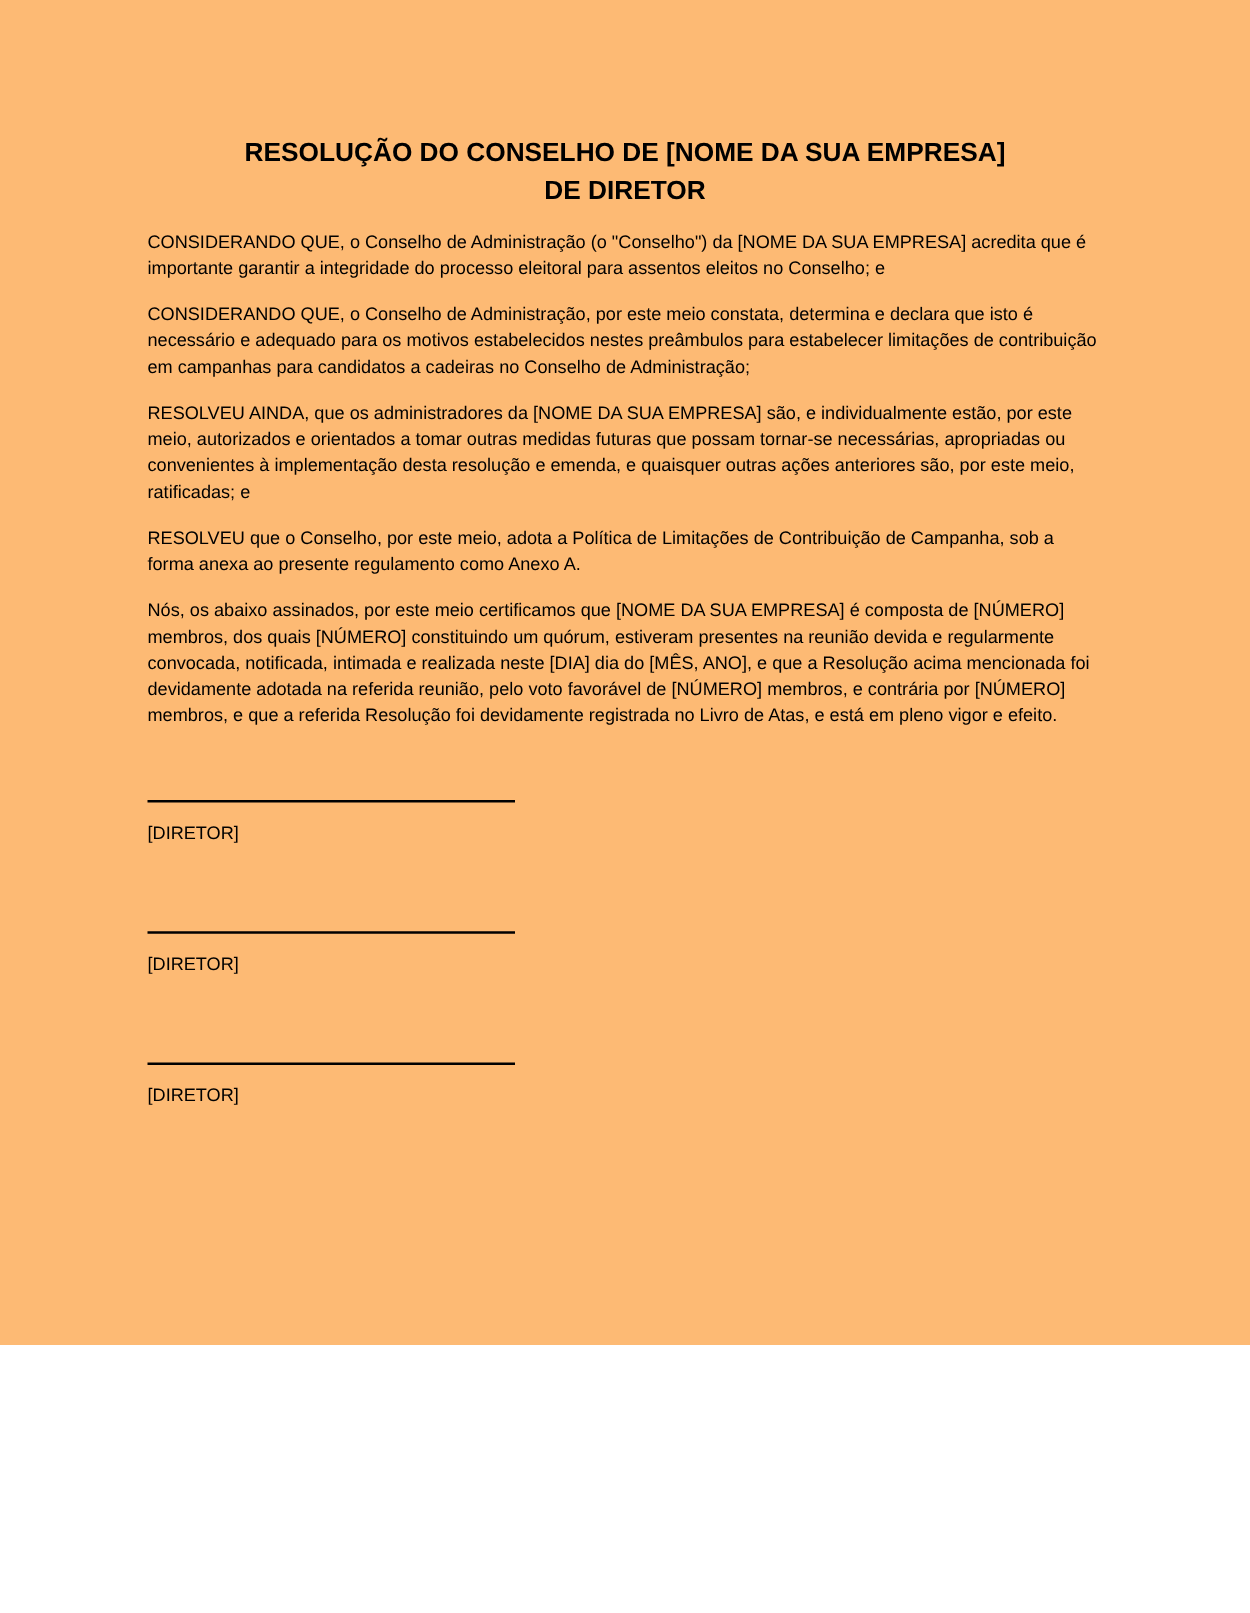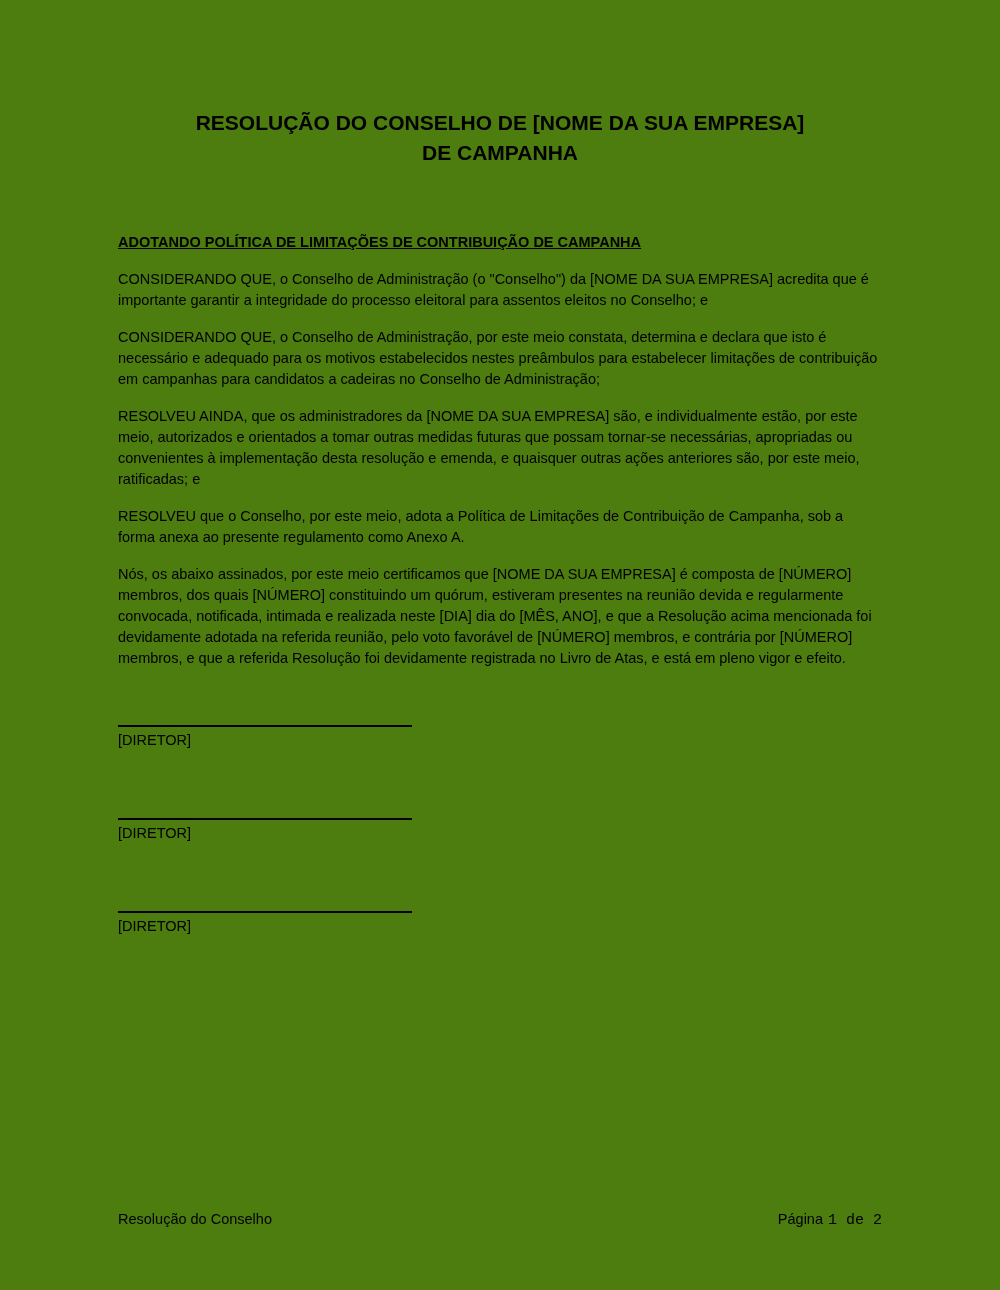--- a/index.html
+++ b/index.html
@@ -1,21 +1,21 @@
 <!DOCTYPE html>
 <html><head>
 <meta charset="utf-8">
 <style>
   * { box-sizing: border-box; }
   html, body { margin: 0; padding: 0; background: #ffffff; }
   .page {
     position: relative;
     width: 1000px;
-    height: 1290px;
-    background: #4d7c0f;
+    height: 1076px;
+    background: #fdba74;
     color: #000000;
     font-family: "Liberation Sans", sans-serif;
     overflow: hidden;
   }
   .content {
     padding: 108px 118px 0 118px;
   }
   .doc-title {
     margin: 0;
     font-size: 21px;
@@ -36,21 +36,21 @@
     font-size: 14.5px;
     line-height: 21px;
     text-align: left;
   }
   .signatures {
     margin-top: 56px;
   }
   .sig-block {
     width: 294px;
     border-top: 2px solid #000000;
-    padding-top: 3px;
+    padding-top: 15px;
     margin-bottom: 67px;
   }
   .sig-label {
     font-size: 14.5px;
     line-height: 21px;
   }
   .footer {
     position: absolute;
     left: 118px;
     right: 118px;
@@ -68,24 +68,23 @@
   }
 </style>
 </head>
 <body>
 
 <div class="page">
   <div class="content">
 
     <h1 class="doc-title">
       <div>RESOLUÇÃO DO CONSELHO DE [NOME DA SUA EMPRESA]</div>
-      <div>DE CAMPANHA</div>
+      <div>DE DIRETOR</div>
     </h1>
 
-    <h2 class="section-heading">ADOTANDO POLÍTICA DE LIMITAÇÕES DE CONTRIBUIÇÃO DE CAMPANHA</h2>
 
     <p class="para">CONSIDERANDO QUE, o Conselho de Administração (o "Conselho") da [NOME DA SUA EMPRESA] acredita que é importante garantir a integridade do processo eleitoral para assentos eleitos no Conselho; e</p>
     <p class="para">CONSIDERANDO QUE, o Conselho de Administração, por este meio constata, determina e declara que isto é necessário e adequado para os motivos estabelecidos nestes preâmbulos para estabelecer limitações de contribuição em campanhas para candidatos a cadeiras no Conselho de Administração;</p>
     <p class="para">RESOLVEU AINDA, que os administradores da [NOME DA SUA EMPRESA] são, e individualmente estão, por este meio, autorizados e orientados a tomar outras medidas futuras que possam tornar-se necessárias, apropriadas ou convenientes à implementação desta resolução e emenda, e quaisquer outras ações anteriores são, por este meio, ratificadas; e</p>
     <p class="para">RESOLVEU que o Conselho, por este meio, adota a Política de Limitações de Contribuição de Campanha, sob a forma anexa ao presente regulamento como Anexo A.</p>
     <p class="para">Nós, os abaixo assinados, por este meio certificamos que [NOME DA SUA EMPRESA] é composta de [NÚMERO] membros, dos quais [NÚMERO] constituindo um quórum, estiveram presentes na reunião devida e regularmente convocada, notificada, intimada e realizada neste [DIA] dia do [MÊS, ANO], e que a Resolução acima mencionada foi devidamente adotada na referida reunião, pelo voto favorável de [NÚMERO] membros, e contrária por [NÚMERO] membros, e que a referida Resolução foi devidamente registrada no Livro de Atas, e está em pleno vigor e efeito.</p>
 
     <div class="signatures">
       <div class="sig-block">
         <div class="sig-label">[DIRETOR]</div>

